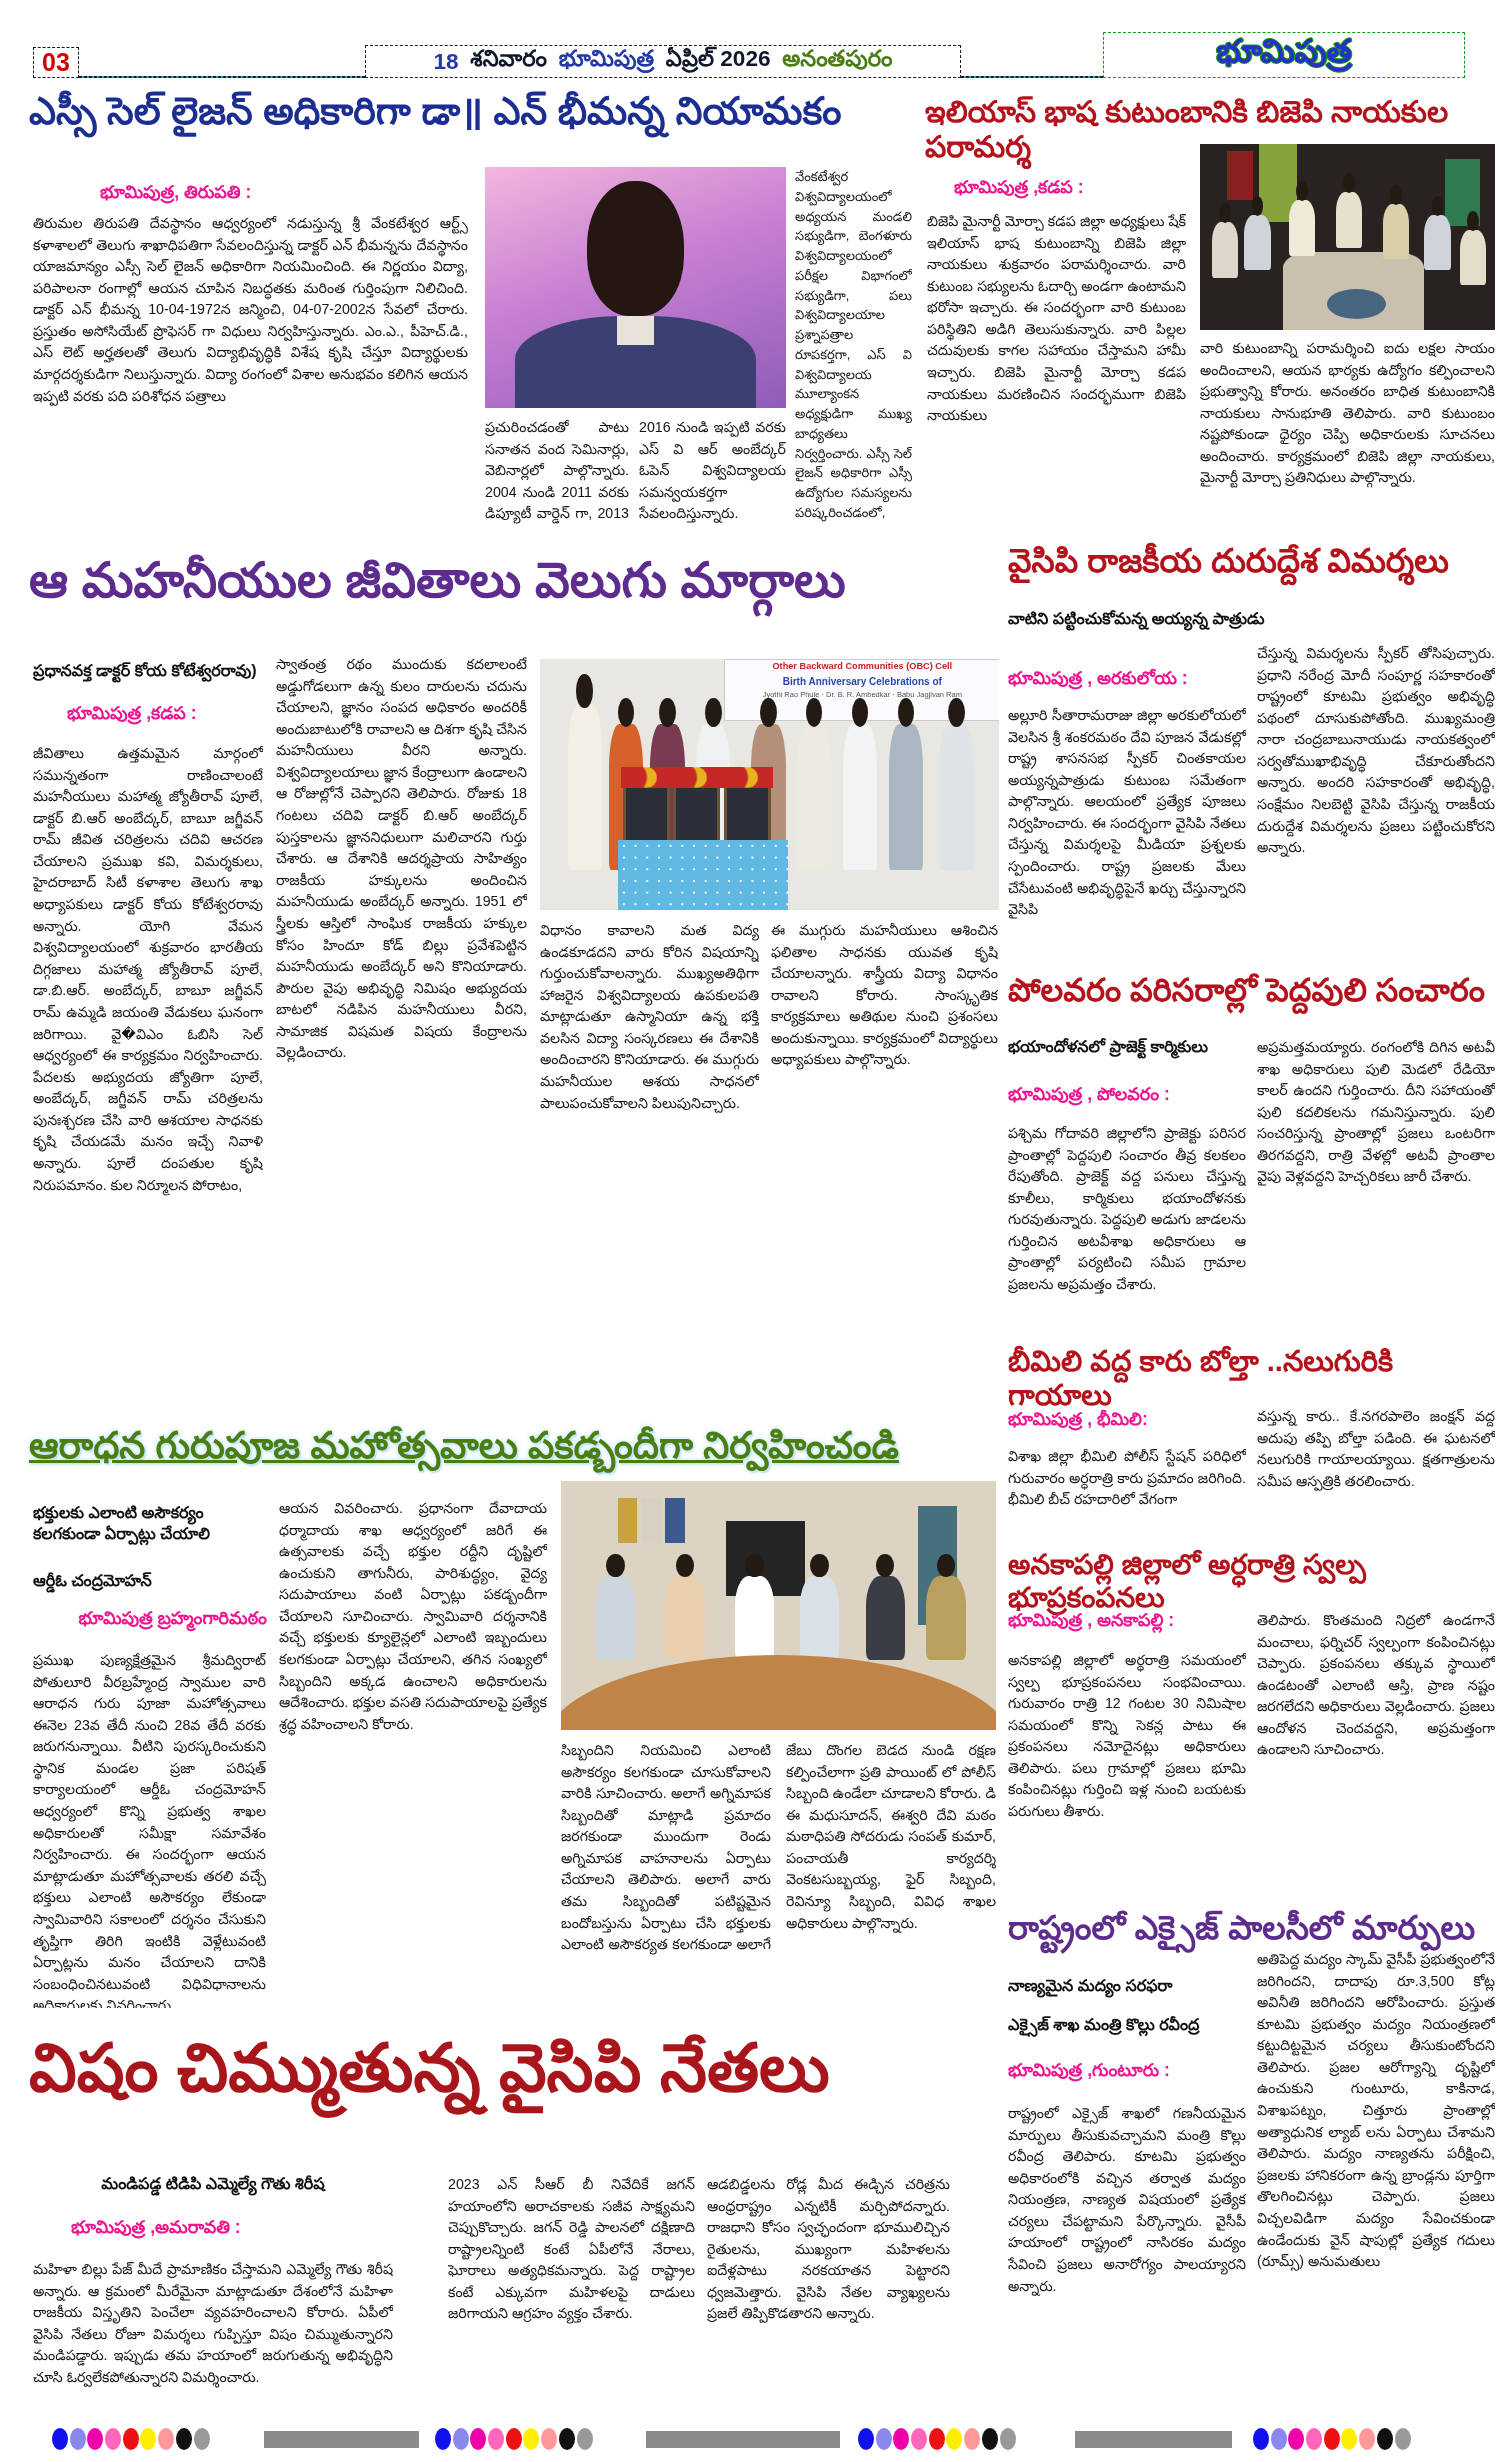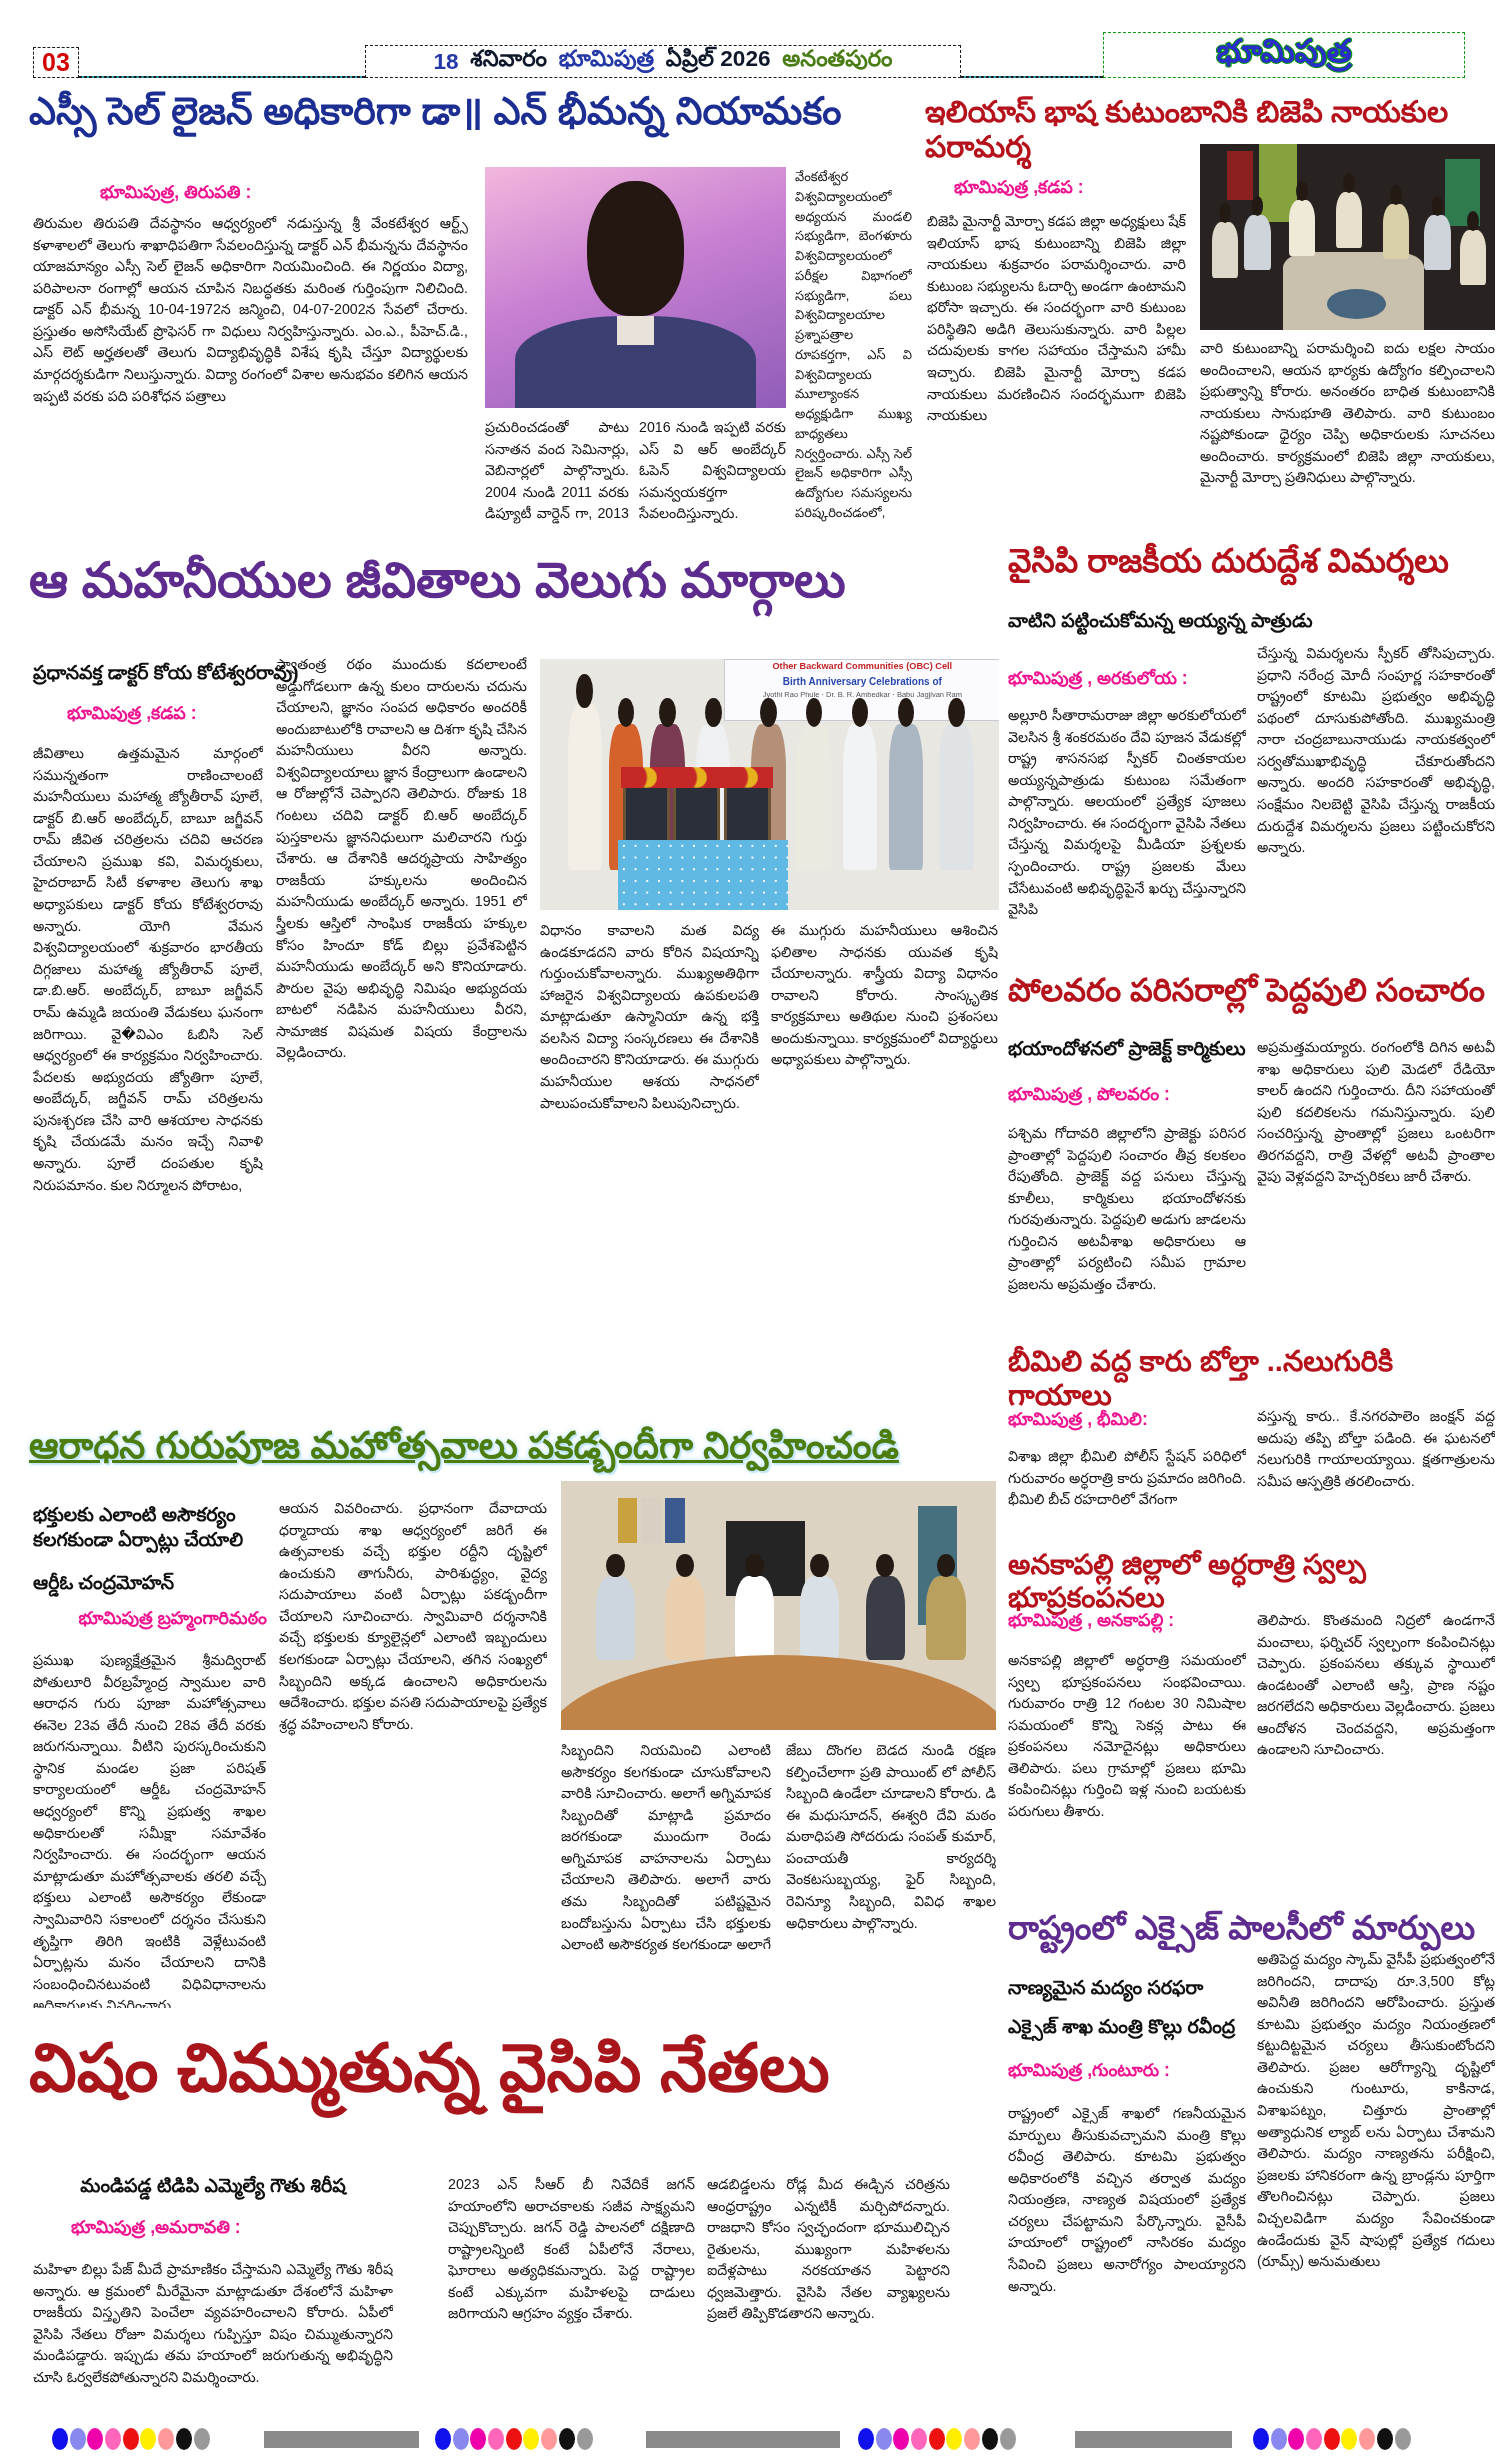--- a/index.html
+++ b/index.html
@@ -19,21 +19,21 @@
            text-shadow:1.3px 0 #0f9b0f,-1.3px 0 #0f9b0f,0 1.3px #0f9b0f,0 -1.3px #0f9b0f;}
   .grow1{flex:1;} .grow2{width:142px;}
 
   
   .headline{font-weight:bold;text-align:left;line-height:1.18;}
   .hl-blue{color:#1d2e92;}
   .hl-red{color:#b5121b;}
   .hl-purple{color:#5e2c8e;}
   .hl-glow{color:#4d7c0f;text-shadow:0 0 5px #aee0f8,1.7px 1.7px 0 #cdeaf9;text-decoration:underline;}
   .byline{color:#ee1390;font-weight:bold;font-size:17.6px;text-align:left;}
-  .subhead{color:#111111;font-weight:bold;font-size:19px;text-align:center;line-height:1.3;}
+  .subhead{color:#111111;font-weight:bold;font-size:16px;text-align:center;line-height:1.3;}
   .bodytext{font-size:14.2px;line-height:1.52;text-align:justify;color:#141414;overflow:hidden;word-break:break-word;}
 
   
   .photo{position:absolute;overflow:hidden;}
   .ph1{background:linear-gradient(160deg,#f2b7dd 0%,#c77fd2 45%,#8f5cb8 100%);}
   .ph1 .head{position:absolute;left:34%;top:6%;width:32%;height:56%;background:#241611;border-radius:48% 48% 44% 44%;}
   .ph1 .shirt{position:absolute;left:10%;bottom:-2%;width:80%;height:40%;background:#3b3f72;border-radius:45% 45% 0 0;}
   .ph1 .collar{position:absolute;left:44%;bottom:26%;width:12%;height:12%;background:#e8e2da;}
 
   .ph2{background:#282220;}

